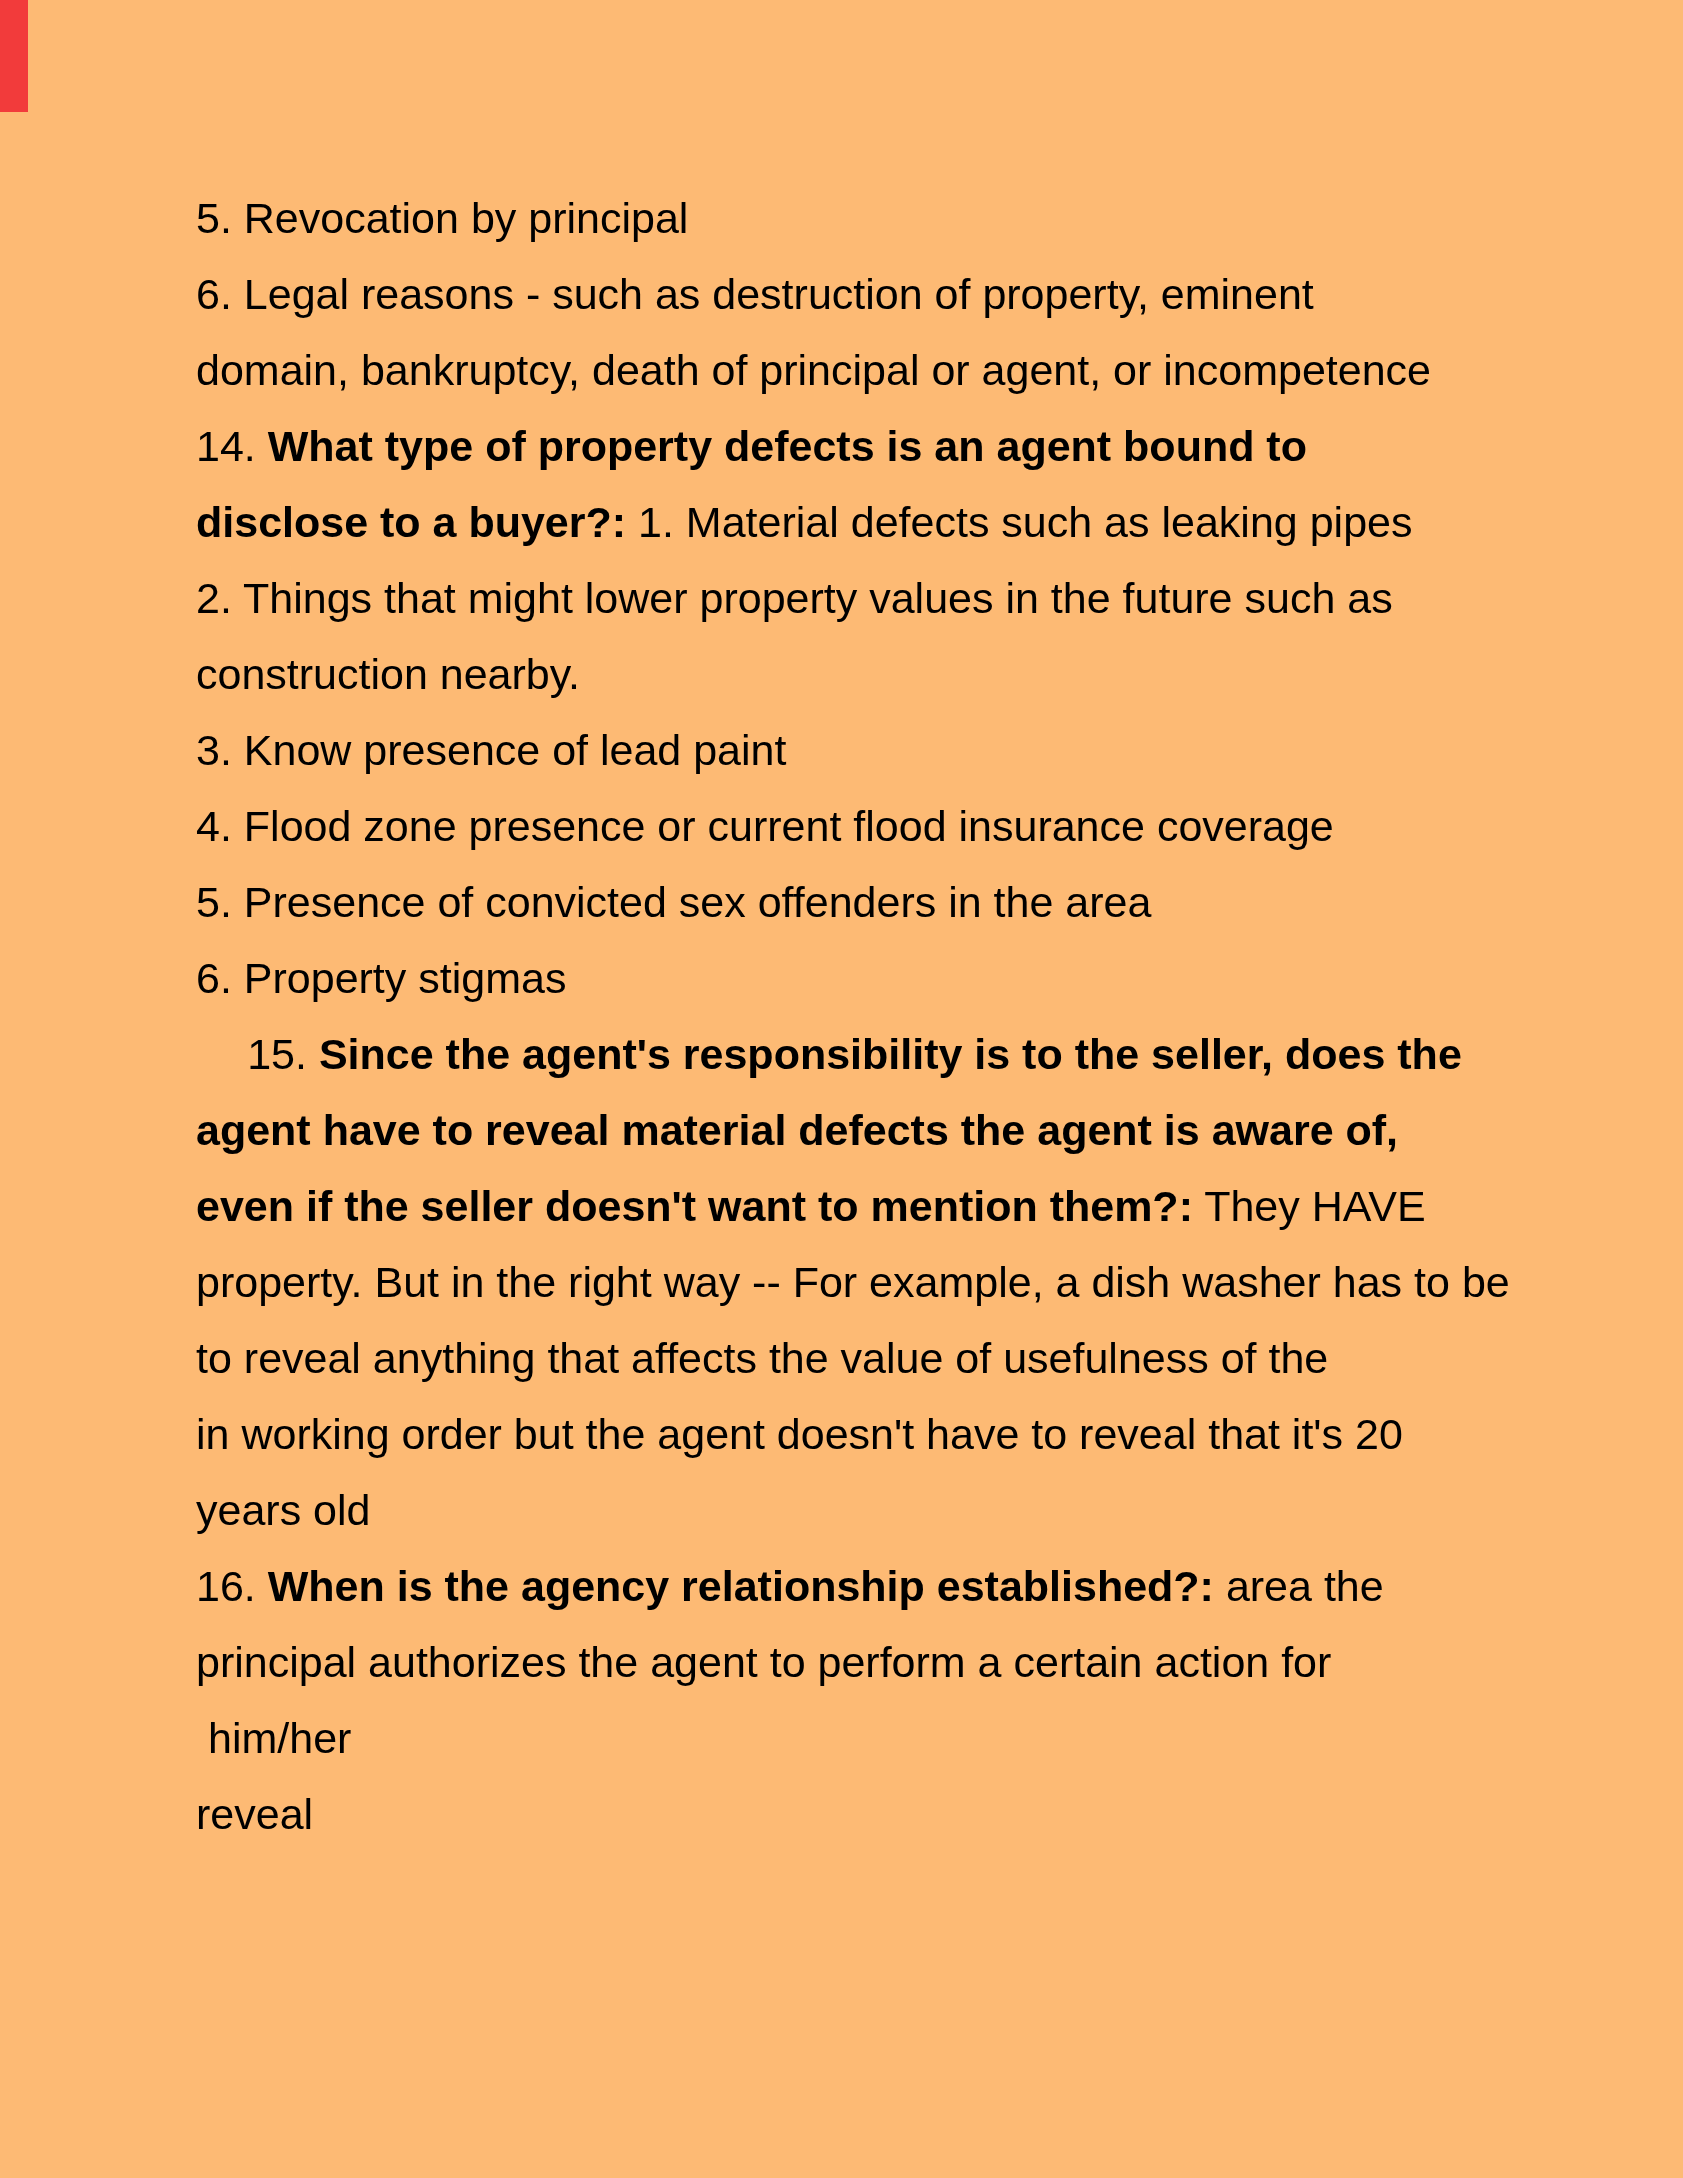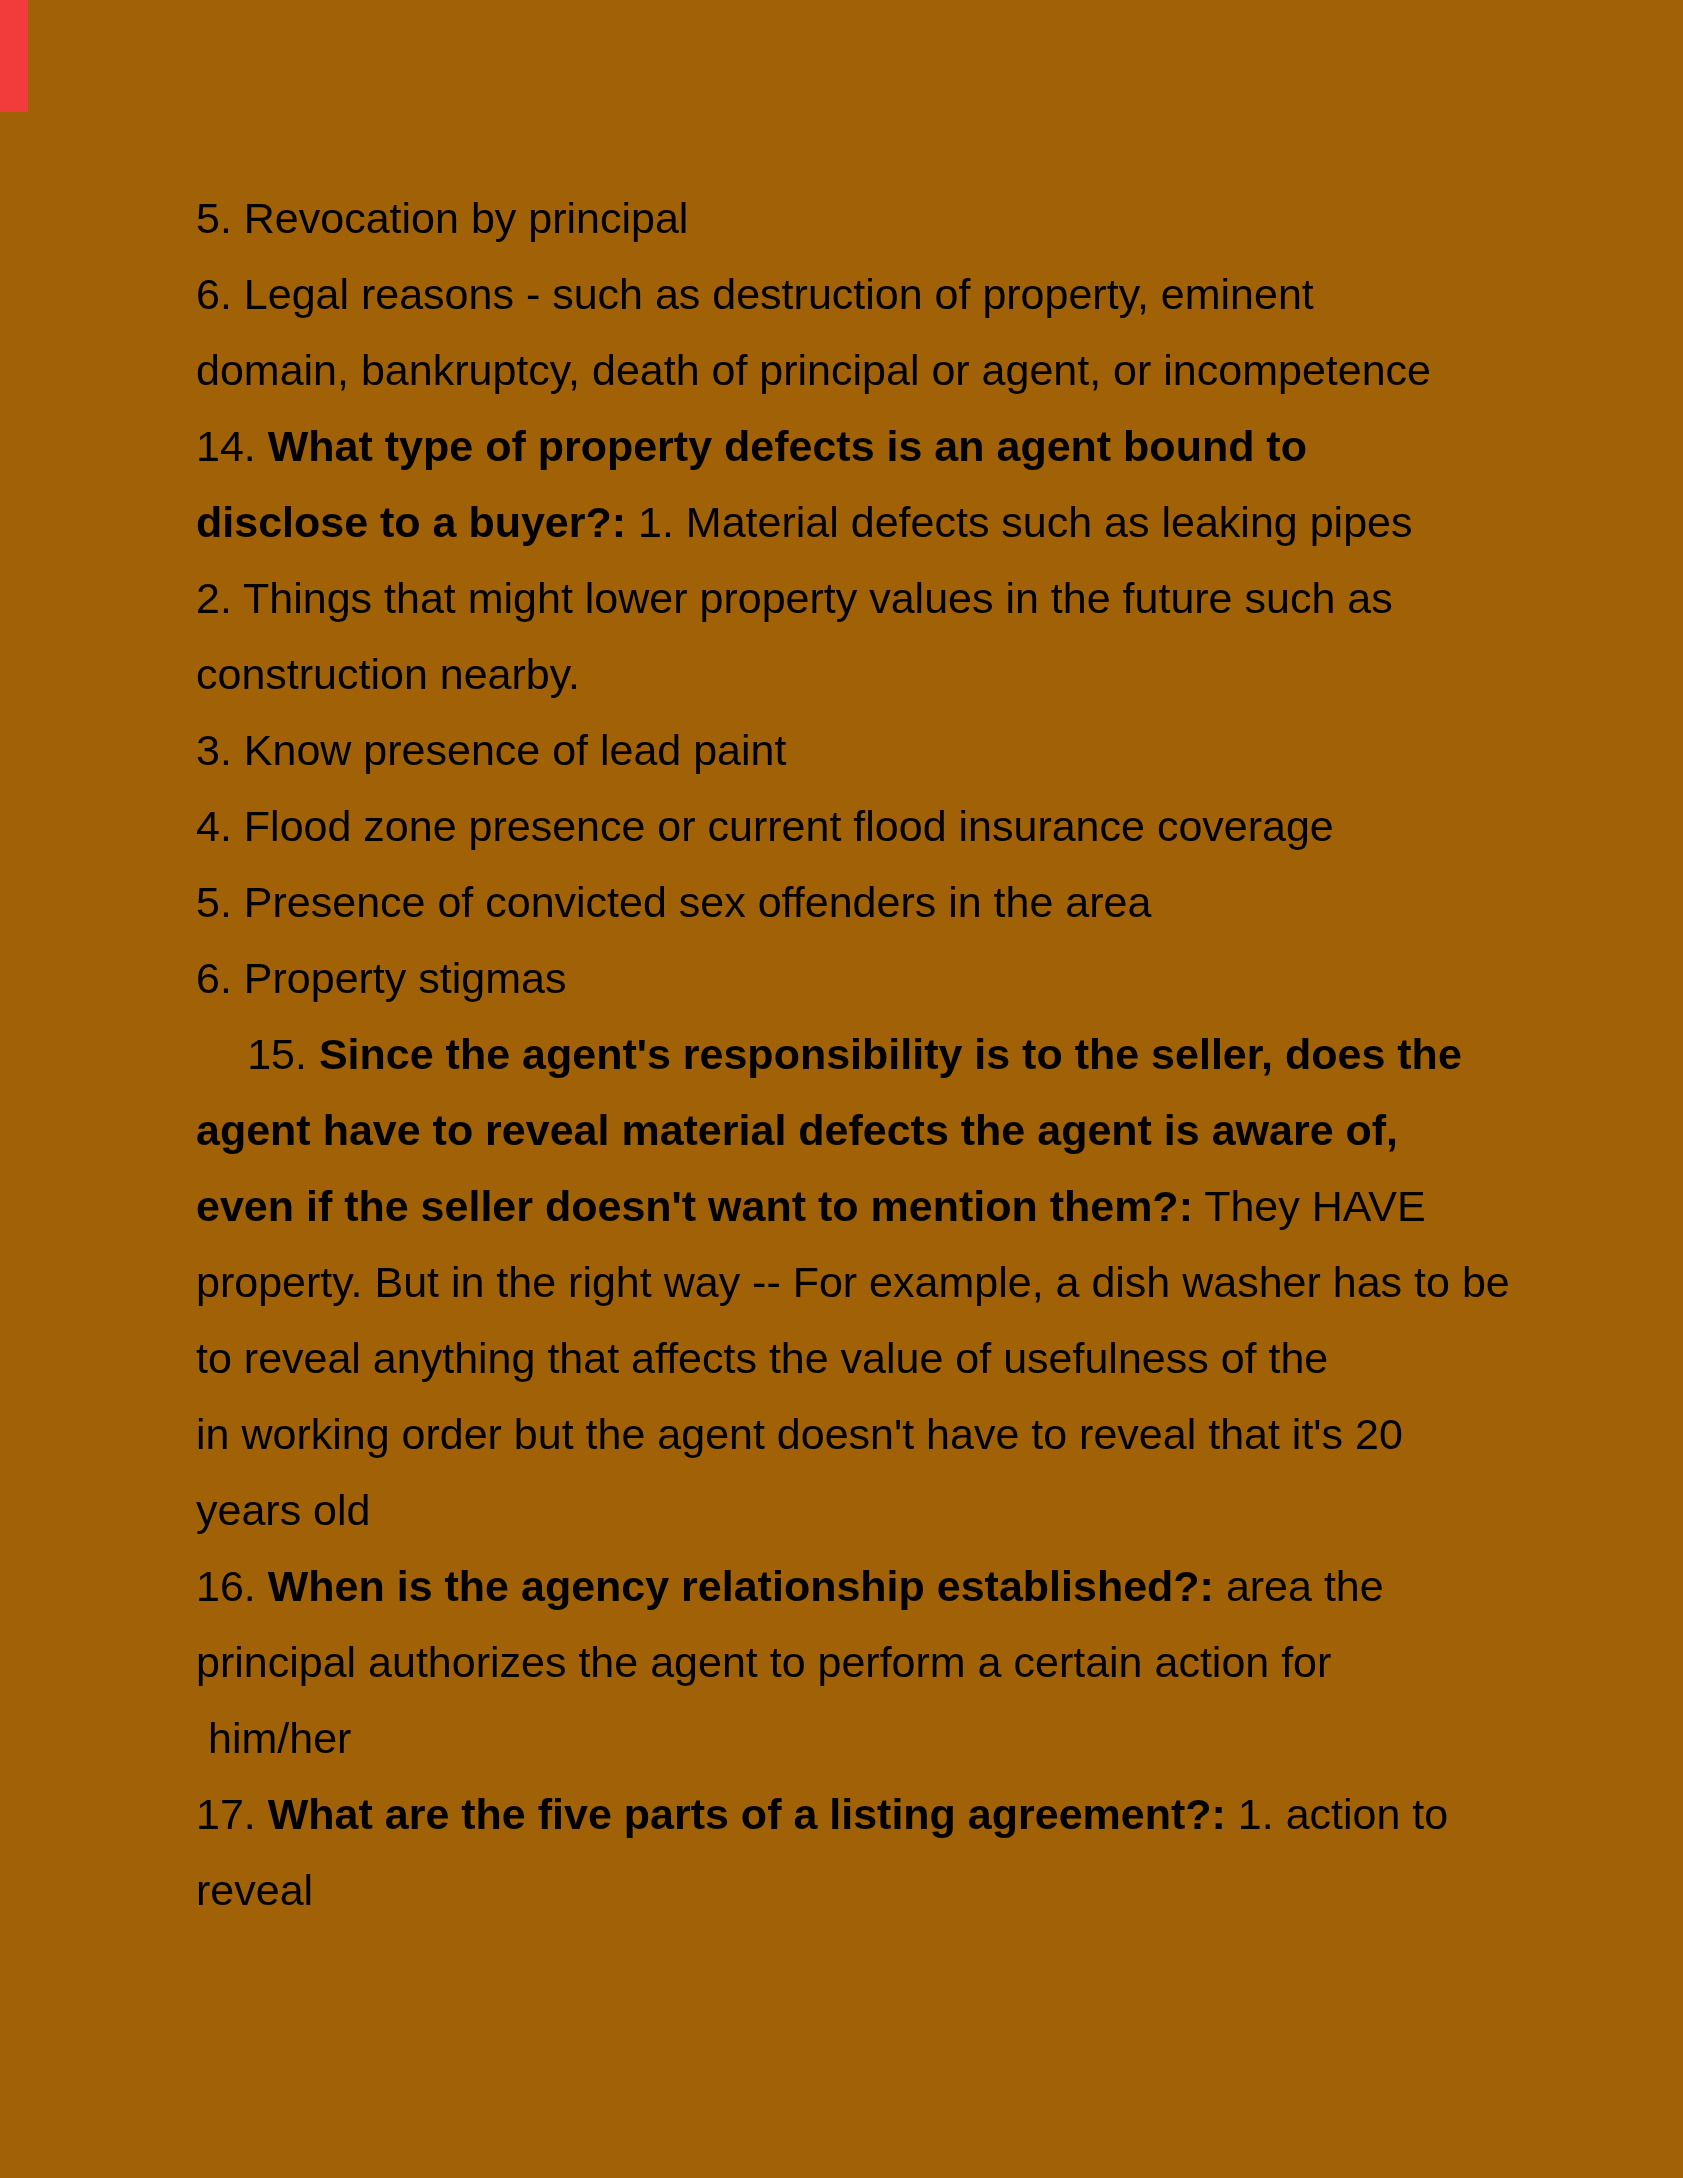--- a/index.html
+++ b/index.html
@@ -39,21 +39,21 @@
   .line .seg-bold {
     font-weight: bold;
   }
   .line .seg-regular {
     font-weight: normal;
   }
 </style>
 </head>
 <body>
 
-<div class="page" style="background: #a16207; text-decoration: underline;">
+<div class="page" style="background: #fdba74; text-decoration: underline;">
   <div class="red-marker" style="background: rgb(242, 59, 59);"></div>
   <div class="text-block">
       <div class="line" style="color: rgb(0, 0, 0);"><span class="seg-regular">5. Revocation by principal</span></div>
       <div class="line" style="color: rgb(0, 0, 0);"><span class="seg-regular">6. Legal reasons - such as destruction of property, eminent</span></div>
       <div class="line" style="color: rgb(0, 0, 0);"><span class="seg-regular">domain, bankruptcy, death of principal or agent, or incompetence</span></div>
       <div class="line" style="color: rgb(0, 0, 0);"><span class="seg-regular">14. </span><span class="seg-bold">What type of property defects is an agent bound to</span></div>
       <div class="line" style="color: rgb(0, 0, 0);"><span class="seg-bold">disclose to a buyer?:</span><span class="seg-regular"> 1. Material defects such as leaking pipes</span></div>
       <div class="line" style="color: rgb(0, 0, 0);"><span class="seg-regular">2. Things that might lower property values in the future such as</span></div>
       <div class="line" style="color: rgb(0, 0, 0);"><span class="seg-regular">construction nearby.</span></div>
       <div class="line" style="color: rgb(0, 0, 0);"><span class="seg-regular">3. Know presence of lead paint</span></div>
@@ -63,17 +63,16 @@
       <div class="line" style="color: rgb(0, 0, 0); text-align: center;"><span class="seg-regular">15. </span><span class="seg-bold">Since the agent's responsibility is to the seller, does the</span></div>
       <div class="line" style="color: rgb(0, 0, 0);"><span class="seg-bold">agent have to reveal material defects the agent is aware of,</span></div>
       <div class="line" style="color: rgb(0, 0, 0);"><span class="seg-bold">even if the seller doesn't want to mention them?:</span><span class="seg-regular"> They HAVE</span></div>
       <div class="line" style="color: rgb(0, 0, 0);"><span class="seg-regular">property. But in the right way -- For example, a dish washer has to be</span></div>
       <div class="line" style="color: rgb(0, 0, 0);"><span class="seg-regular">to reveal anything that affects the value of usefulness of the</span></div>
       <div class="line" style="color: rgb(0, 0, 0);"><span class="seg-regular">in working order but the agent doesn't have to reveal that it's 20</span></div>
       <div class="line" style="color: rgb(0, 0, 0);"><span class="seg-regular">years old</span></div>
       <div class="line" style="color: rgb(0, 0, 0);"><span class="seg-regular">16. </span><span class="seg-bold">When is the agency relationship established?:</span><span class="seg-regular"> area the</span></div>
       <div class="line" style="color: rgb(0, 0, 0);"><span class="seg-regular">principal authorizes the agent to perform a certain action for</span></div>
       <div class="line" style="color: rgb(0, 0, 0); margin-left: 12px;"><span class="seg-regular">him/her</span></div>
-      <div class="line" style="color: rgb(0, 0, 0);"><span class="seg-regular">17. </span><span class="seg-bold">What are the five parts of a listing agreement?:</span><span class="seg-regular"> 1. action to</span></div>
       <div class="line" style="color: rgb(0, 0, 0);"><span class="seg-regular">reveal</span></div>
     </div>
 </div>
 
 
 </body></html>

